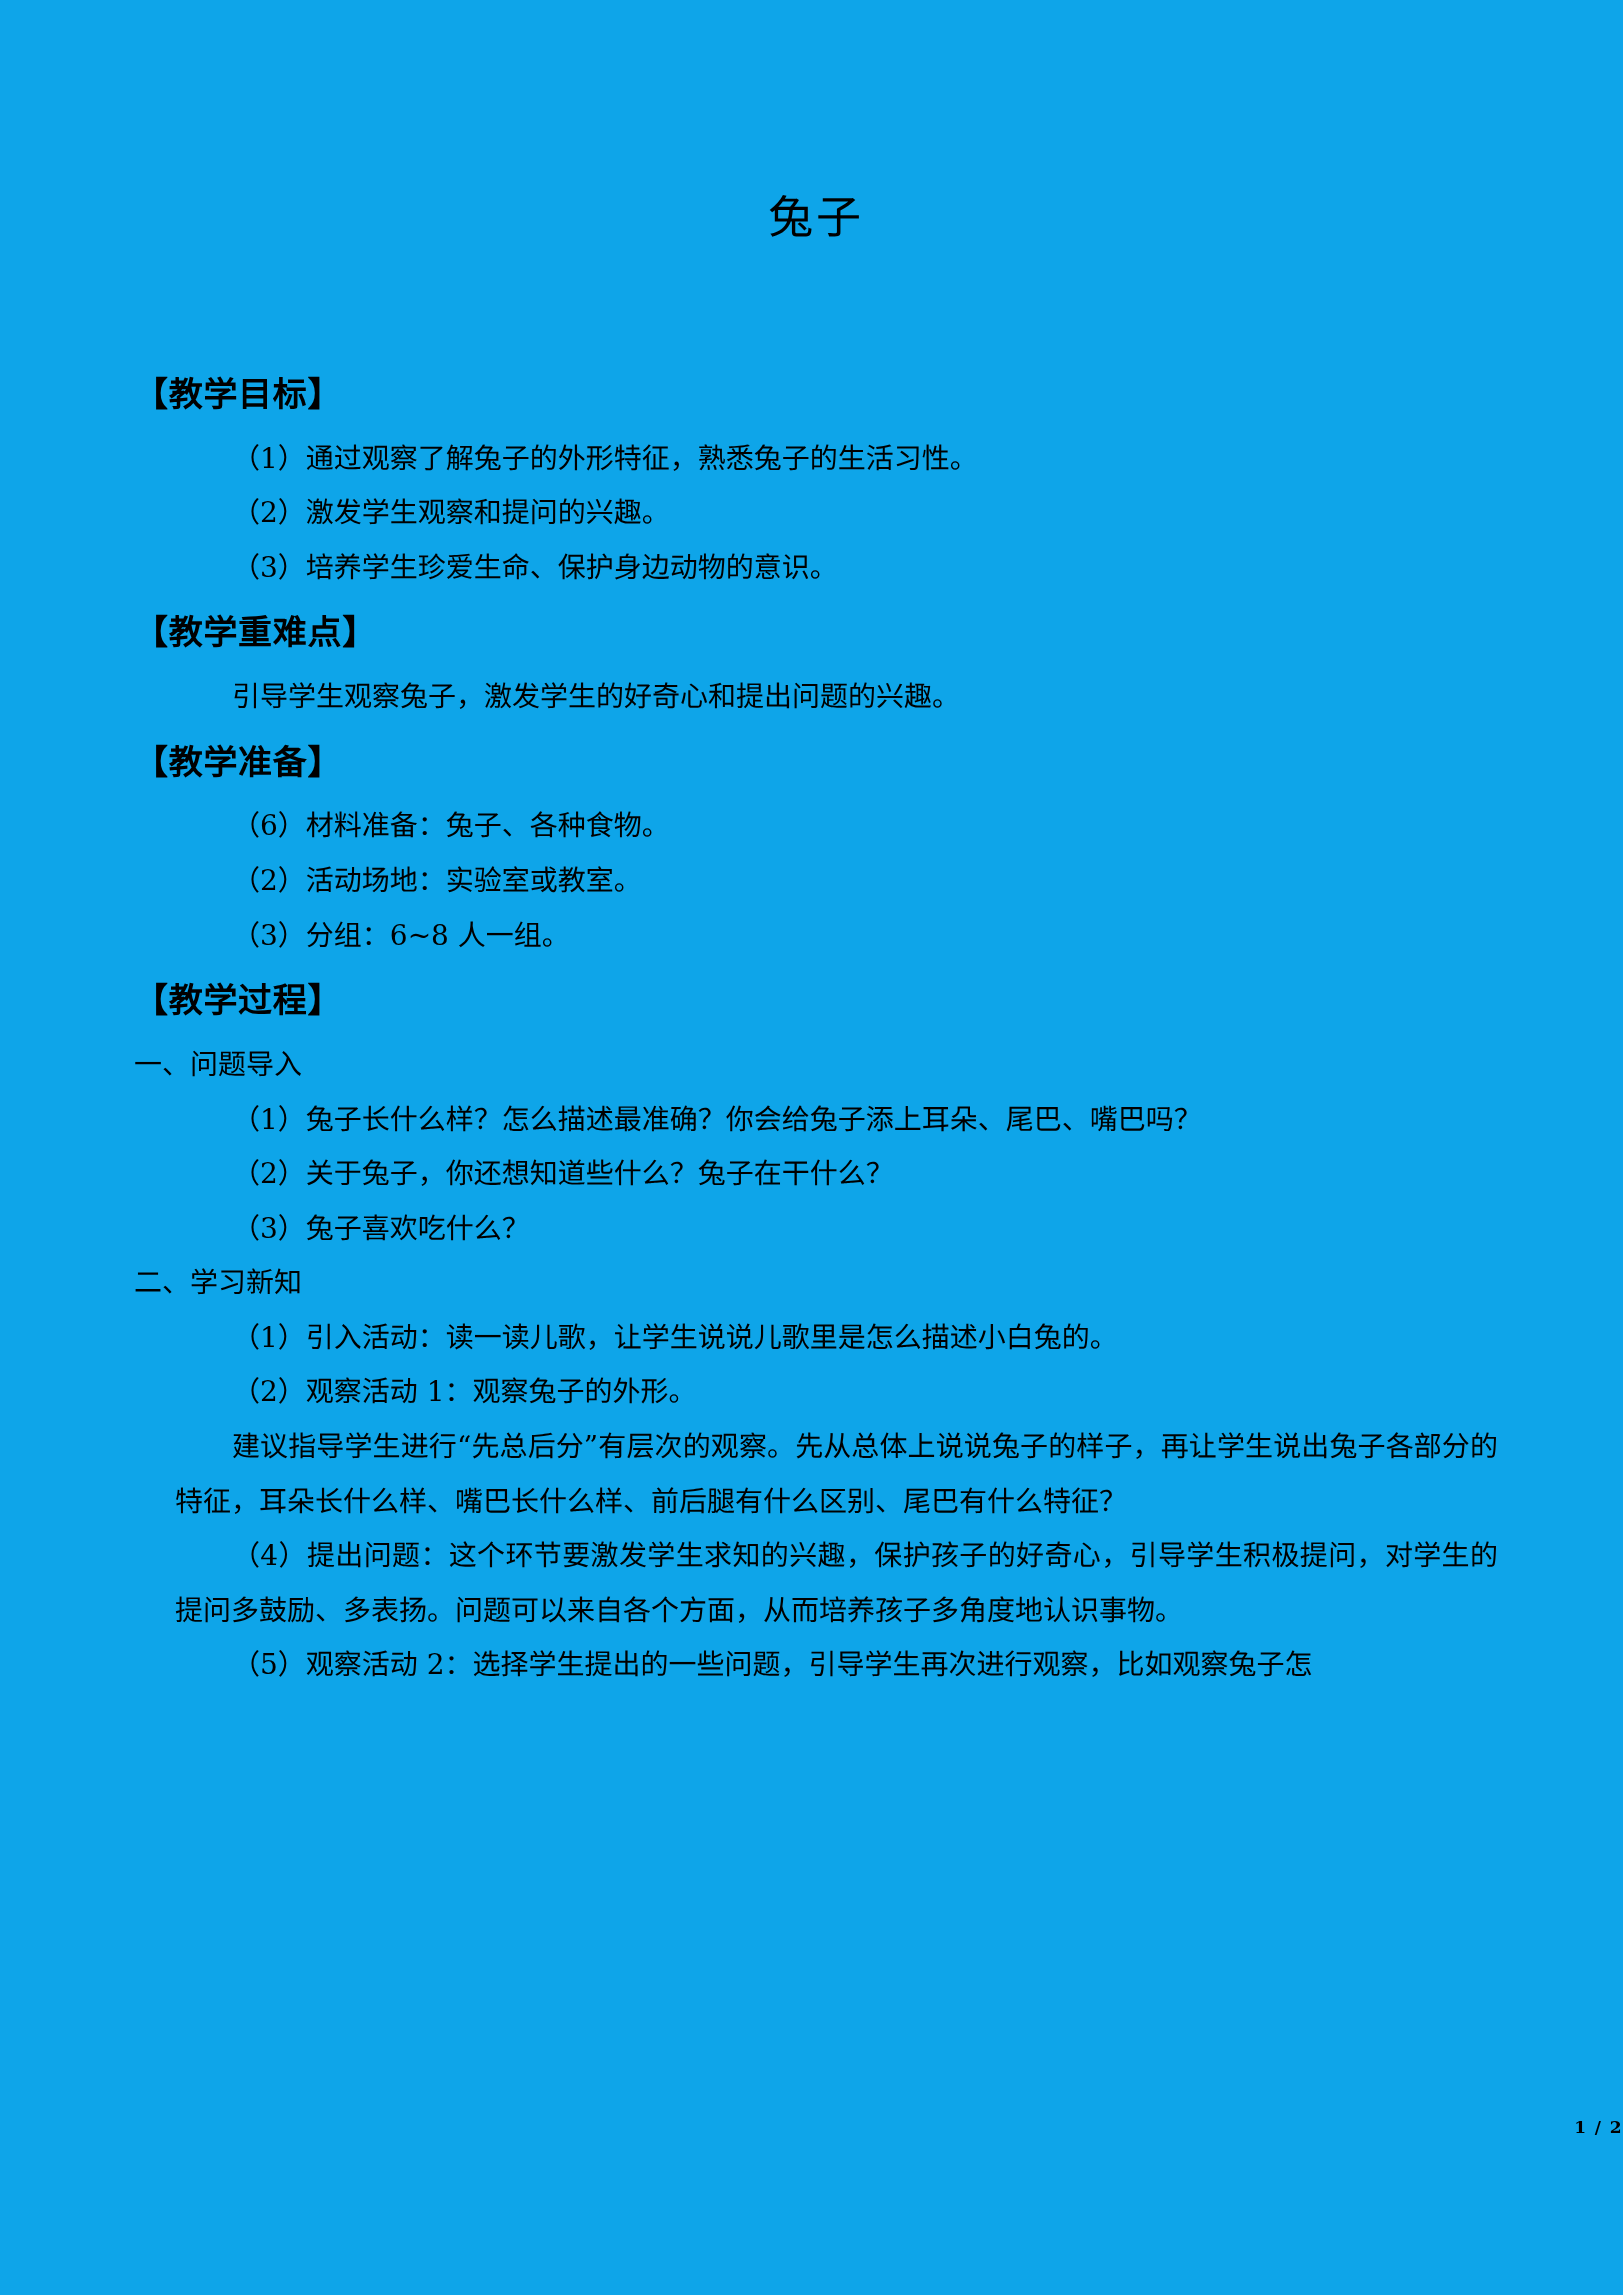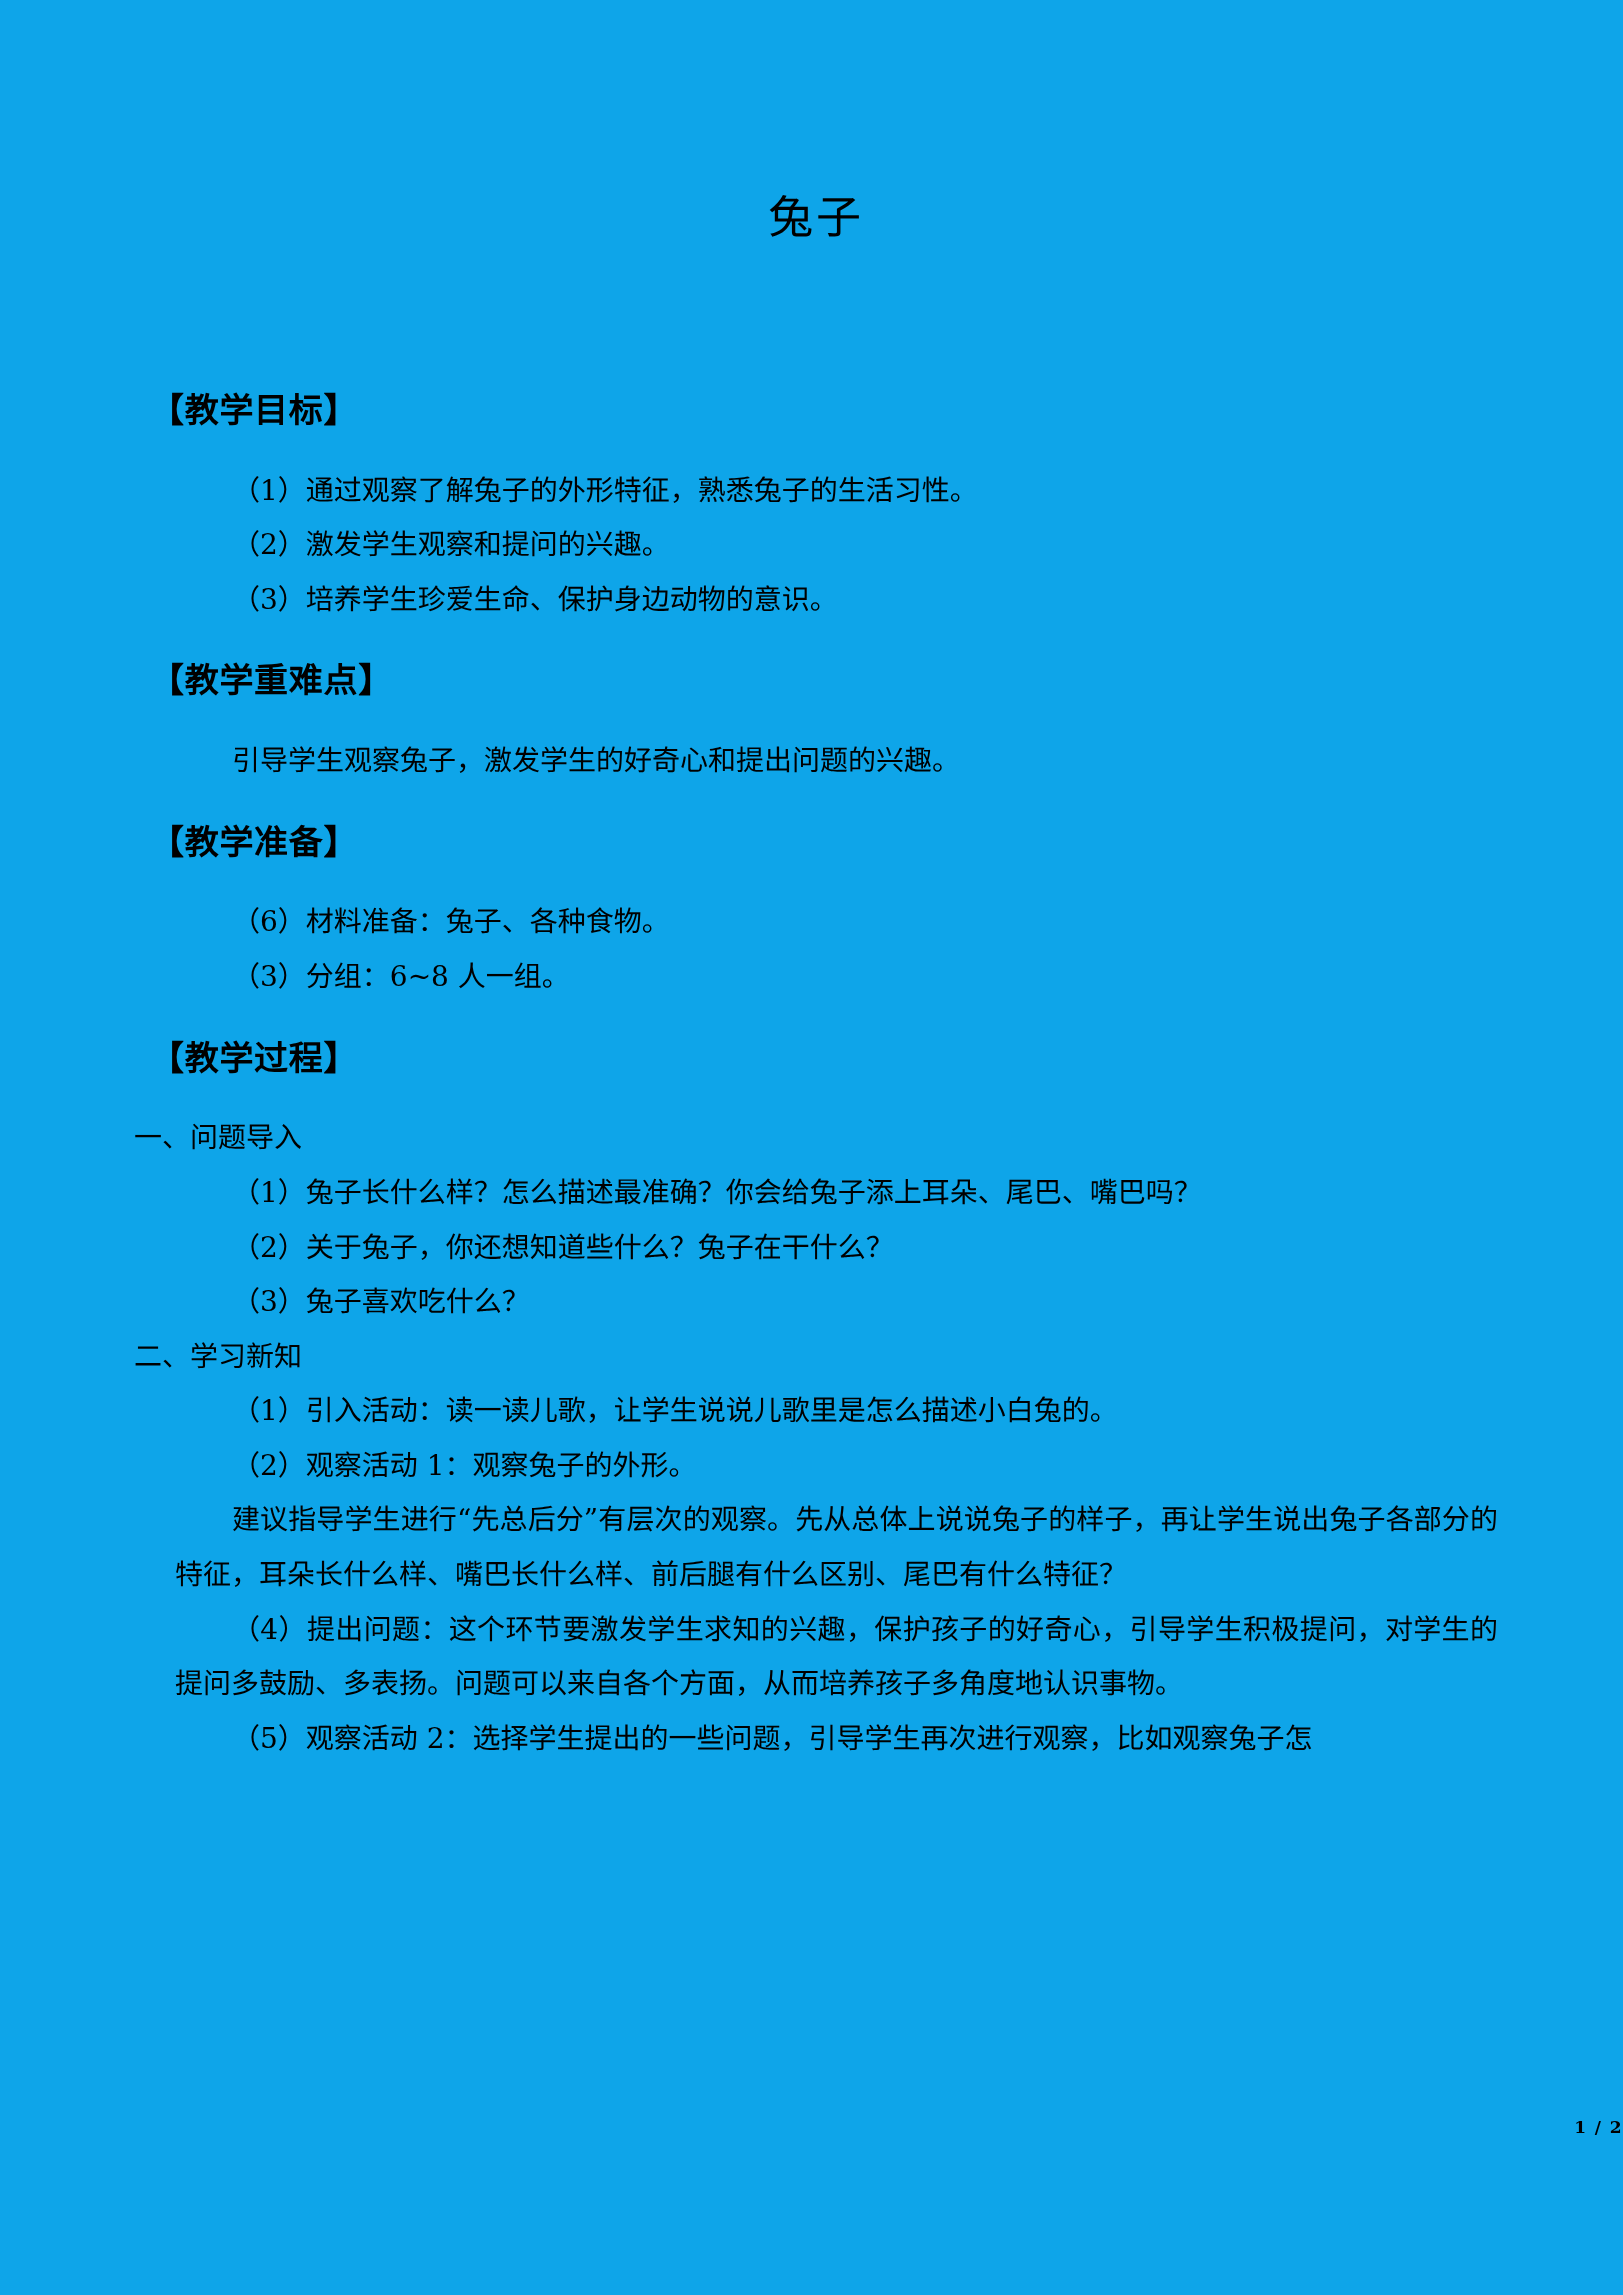--- a/index.html
+++ b/index.html
@@ -35,21 +35,21 @@
     letter-spacing: 2.7px;
     margin: 0;
     padding-top: 191px;
     line-height: 1.2;
   }
   .section-head {
     font-family: "DejaVu Sans", "Liberation Sans", sans-serif;
     font-weight: bold;
     font-size: 34px;
     letter-spacing: 0.7px;
-    margin: 16px;
+    margin: 0;
     line-height: 1.55;
     white-space: nowrap;
   }
   .body-line {
     font-family: "DejaVu Serif", "Liberation Serif", serif;
     font-size: 28px;
     line-height: 1.95;
     margin: 0;
     text-align: justify;
     text-justify: inter-ideograph;
@@ -98,20 +98,21 @@
 
     <h2 class="section-head">【教学重难点】</h2>
     <div class="gap-sm"></div>
     <p class="body-line indent">引导学生观察兔子，激发学生的好奇心和提出问题的兴趣。</p>
 
     <div class="gap-sm"></div>
 
     <h2 class="section-head">【教学准备】</h2>
     <div class="gap-sm"></div>
     <p class="body-line indent">（6）材料准备：兔子、各种食物。</p>
+    <p class="body-line indent">（2）活动场地：实验室或教室。</p>
     <p class="body-line indent">（3）分组：6~8 人一组。</p>
 
     <div class="gap-sm"></div>
 
     <h2 class="section-head">【教学过程】</h2>
     <div class="gap-sm"></div>
 
     <p class="body-line no-indent">一、问题导入</p>
     <p class="body-line indent">（1）兔子长什么样？怎么描述最准确？你会给兔子添上耳朵、尾巴、嘴巴吗？</p>
     <p class="body-line indent">（2）关于兔子，你还想知道些什么？兔子在干什么？</p>

